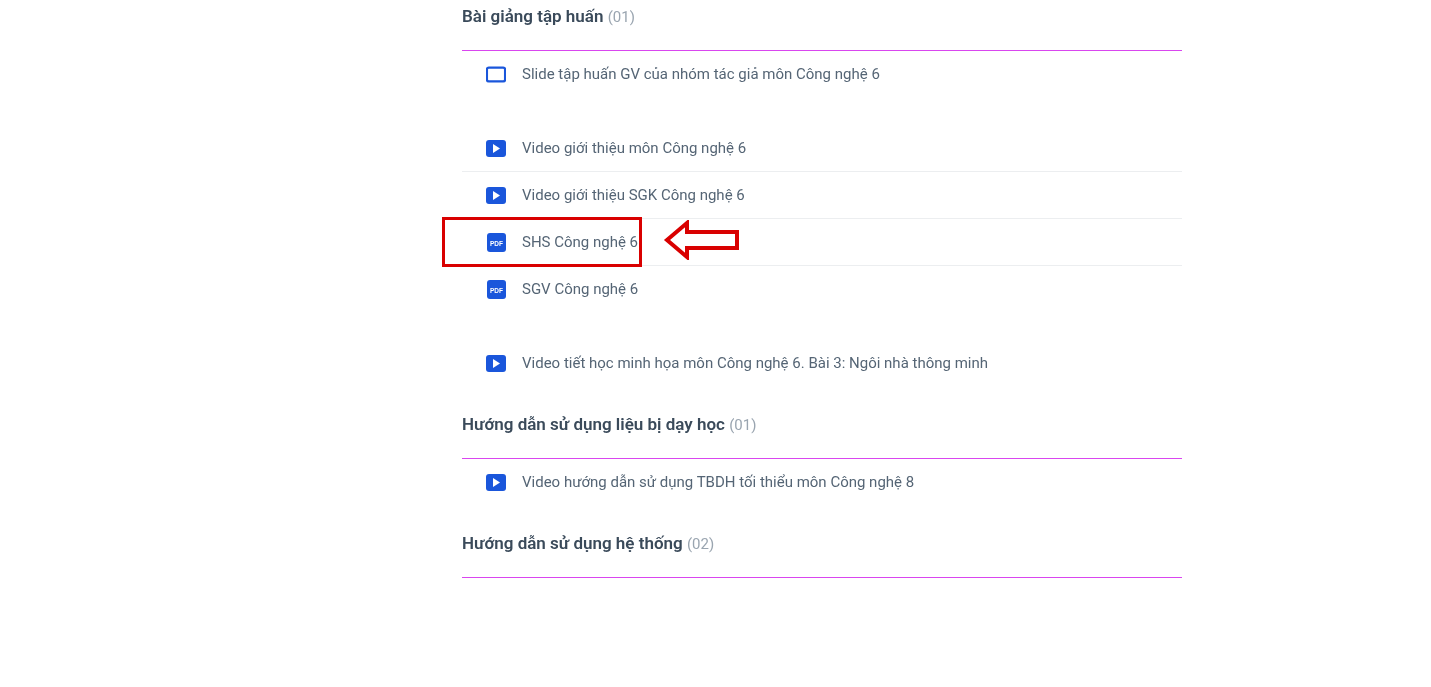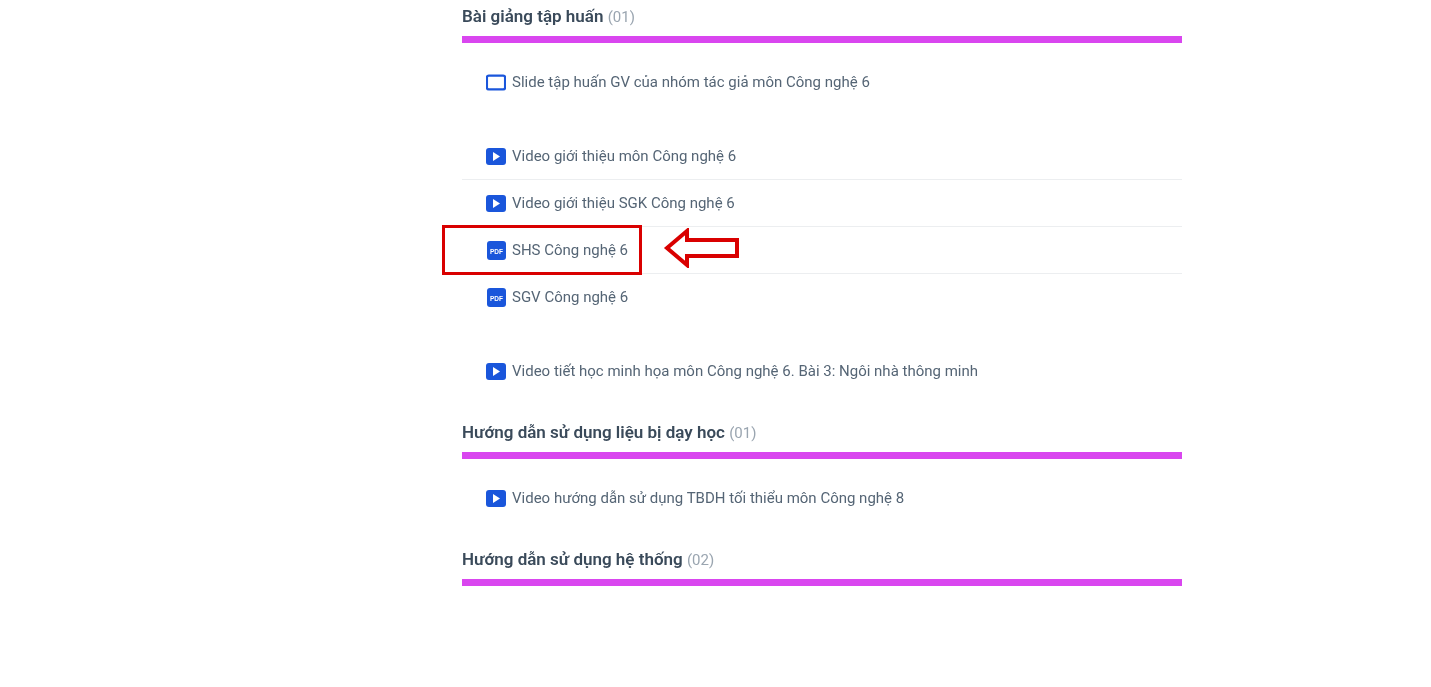--- a/index.html
+++ b/index.html
@@ -14,33 +14,33 @@
       margin-left: 462px;
       padding-top: 6px;
     }
     .section {
       margin-bottom: 28px;
     }
     .section-header {
       font-size: 17px;
       font-weight: 600;
       color: #3a4a5a;
-      padding-bottom: 10px;
-      border-bottom: 7px solid #d946ef;
-      margin-bottom: 16px;
+      padding-bottom: 24px;
+      border-bottom: 1px solid #d946ef;
+      margin-bottom: 0;
     }
     .section-count {
       font-weight: 400;
       color: #9aa5b0;
       font-size: 15px;
     }
     .item {
       display: flex;
       align-items: center;
-      gap: 6px;
+      gap: 16px;
       padding: 13px 0 13px 24px;
       border-bottom: 1px solid #eceef0;
       cursor: pointer;
       position: relative;
     }
     .item:last-child { border-bottom: none; }
     .item-label {
       font-size: 15px;
       color: #556575;
     }

